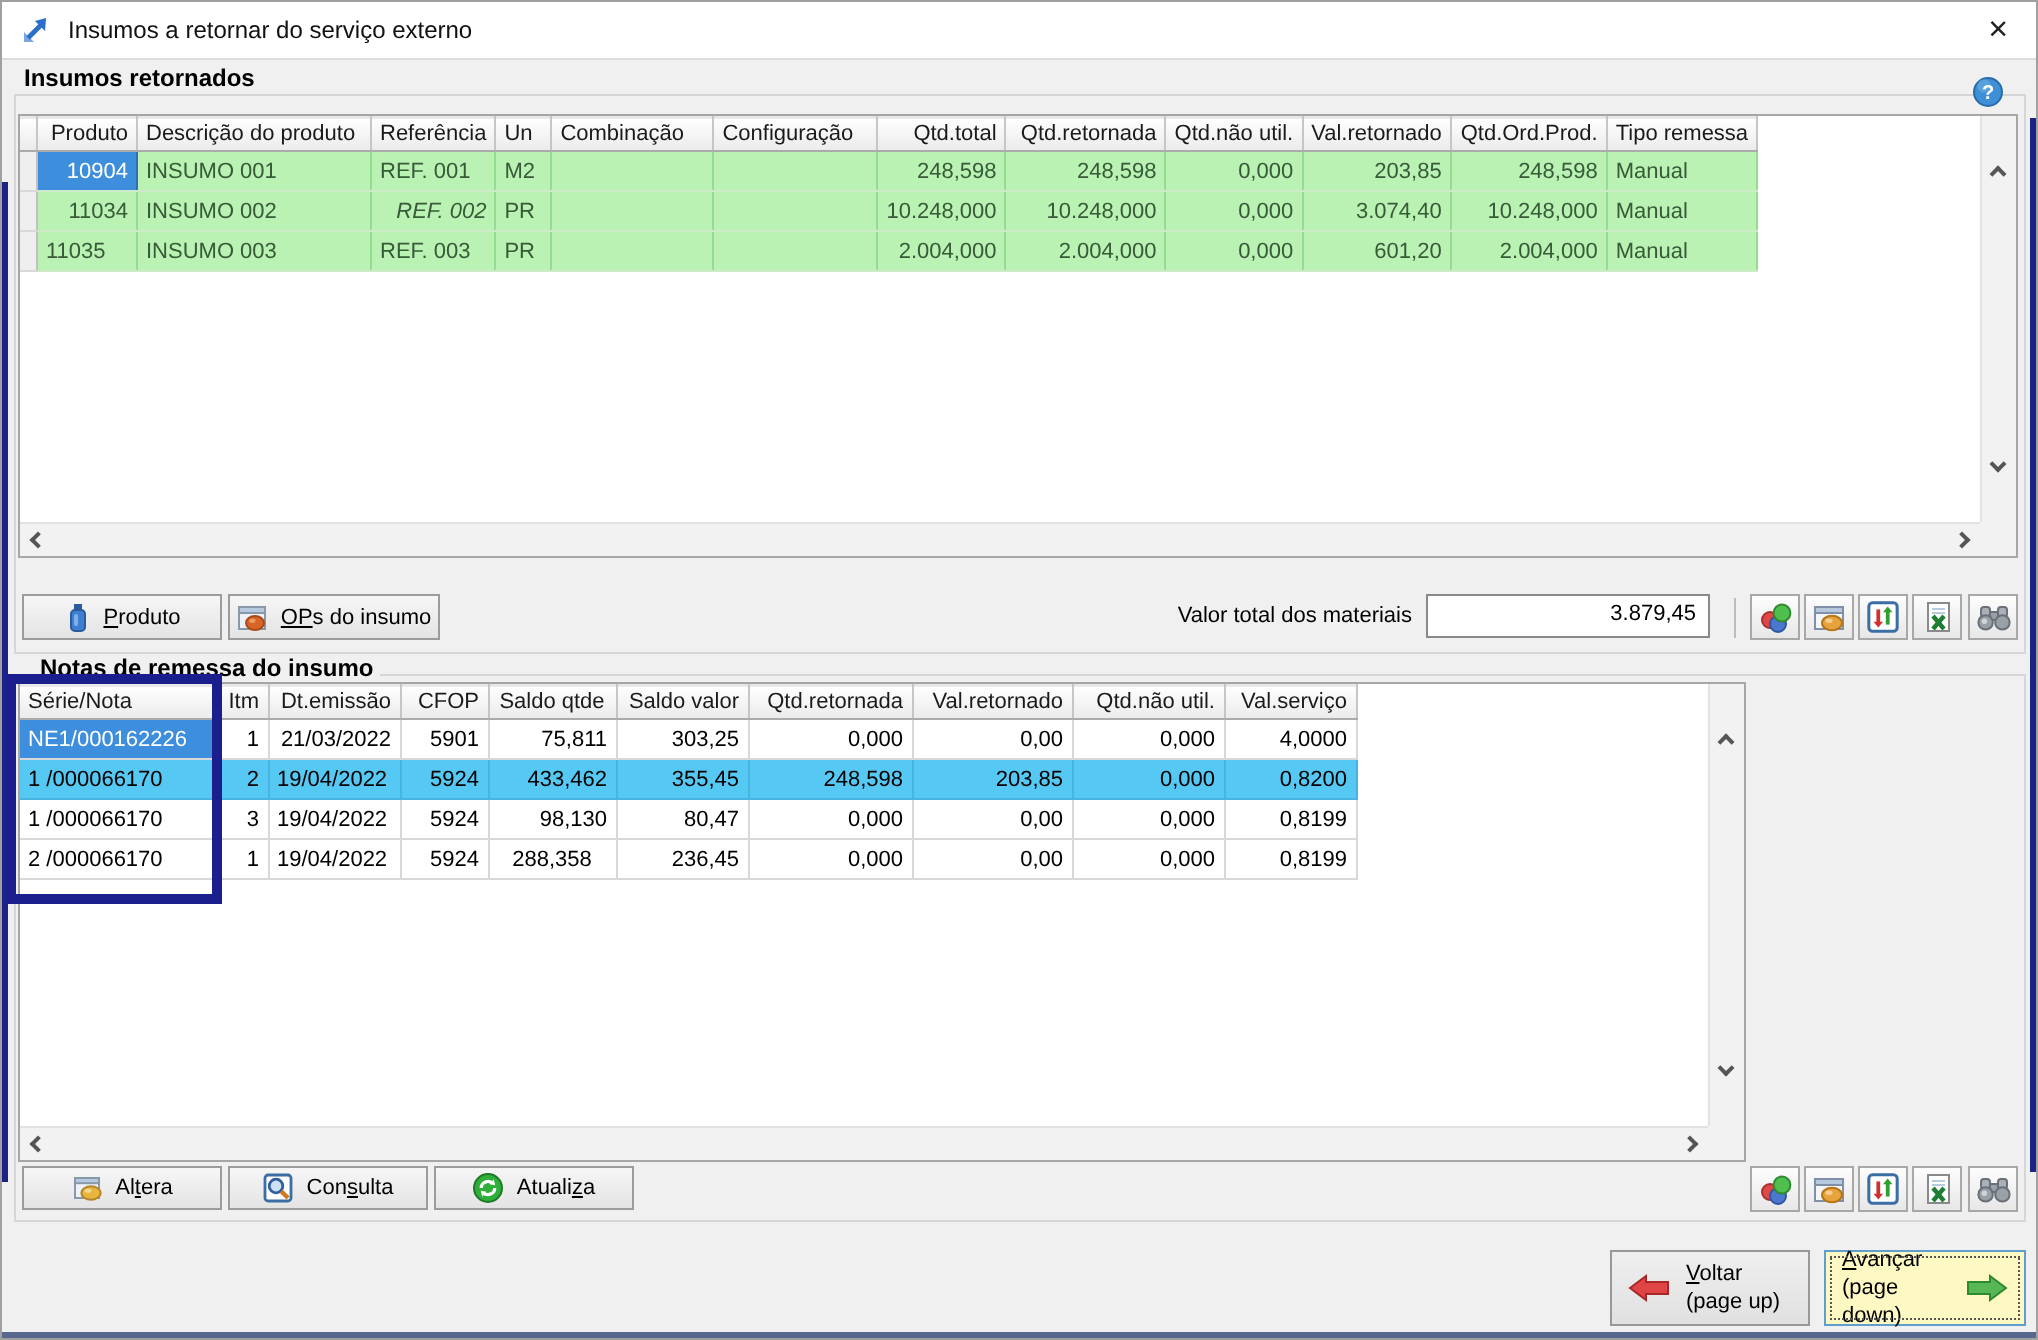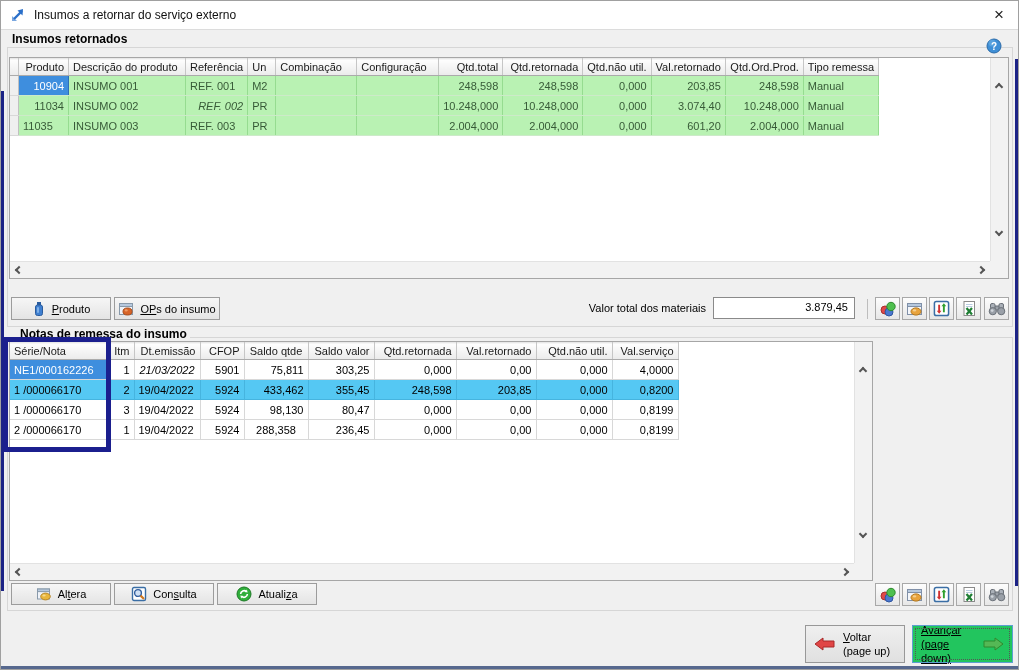--- a/index.html
+++ b/index.html
@@ -38,21 +38,21 @@
   
   .btn{position:absolute;display:flex;align-items:center;justify-content:center;gap:6px;
        background:linear-gradient(#f6f6f6,#e4e4e4);border:1px solid #9c9c9c;cursor:pointer;font-size:11px;}
   .iconbtn{position:absolute;width:25px;height:23px;display:flex;align-items:center;justify-content:center;
        background:linear-gradient(#fdfdfd,#e7e7e7);border:1px solid #a8a8a8;cursor:pointer;}
   .field{position:absolute;background:#fff;border:1px solid #8a8a8a;text-align:right;padding:3px 6px 0 0;}
   .vsep{position:absolute;width:1px;background:#bdbdbd;}
   
   .navbtn{position:absolute;display:flex;align-items:center;gap:7px;padding:0 8px;
           background:linear-gradient(#efefef,#e0e0e0);border:1px solid #989898;cursor:pointer;}
-  .navbtn.focused{background:#22c55e;border:1px solid #5e9fd0;outline:1px dotted #555;outline-offset:-4px;text-decoration:underline;}
+  .navbtn.focused{background:#fef9c3;border:1px solid #5e9fd0;outline:1px dotted #555;outline-offset:-4px;}
   .navtxt{display:flex;flex-direction:column;line-height:14px;text-align:left;}
   
   .annot{position:absolute;border:5px solid #1b1f8e;pointer-events:none;z-index:60;}
   .edge{position:absolute;background:#1c2386;z-index:55;}
   .bottombar{position:absolute;left:0;bottom:0;width:100%;height:3px;background:#56688e;}
   u{text-decoration:underline;}
 </style>
 </head>
 <body>
 
@@ -278,21 +278,21 @@
               <th style="text-align: right;">Qtd.retornada</th>
               <th style="text-align: right;">Val.retornado</th>
               <th style="text-align: right;">Qtd.não util.</th>
               <th style="text-align: right;">Val.serviço</th>
             </tr>
           </thead>
           <tbody>
             <tr>
               <td class="focus" style="text-align: left;">NE1/000162226</td>
               <td style="text-align: right;">1</td>
-              <td style="text-align: center; font-style: italic;">21/03/2022</td>
+              <td style="text-align: right;">21/03/2022</td>
               <td style="text-align: right;">5901</td>
               <td style="text-align: right;">75,811</td>
               <td style="text-align: right;">303,25</td>
               <td style="text-align: right;">0,000</td>
               <td style="text-align: right;">0,00</td>
               <td style="text-align: right;">0,000</td>
               <td style="text-align: right;">4,0000</td>
             </tr>
             <tr>
               <td class="sel" style="text-align: left;">1 /000066170</td>

